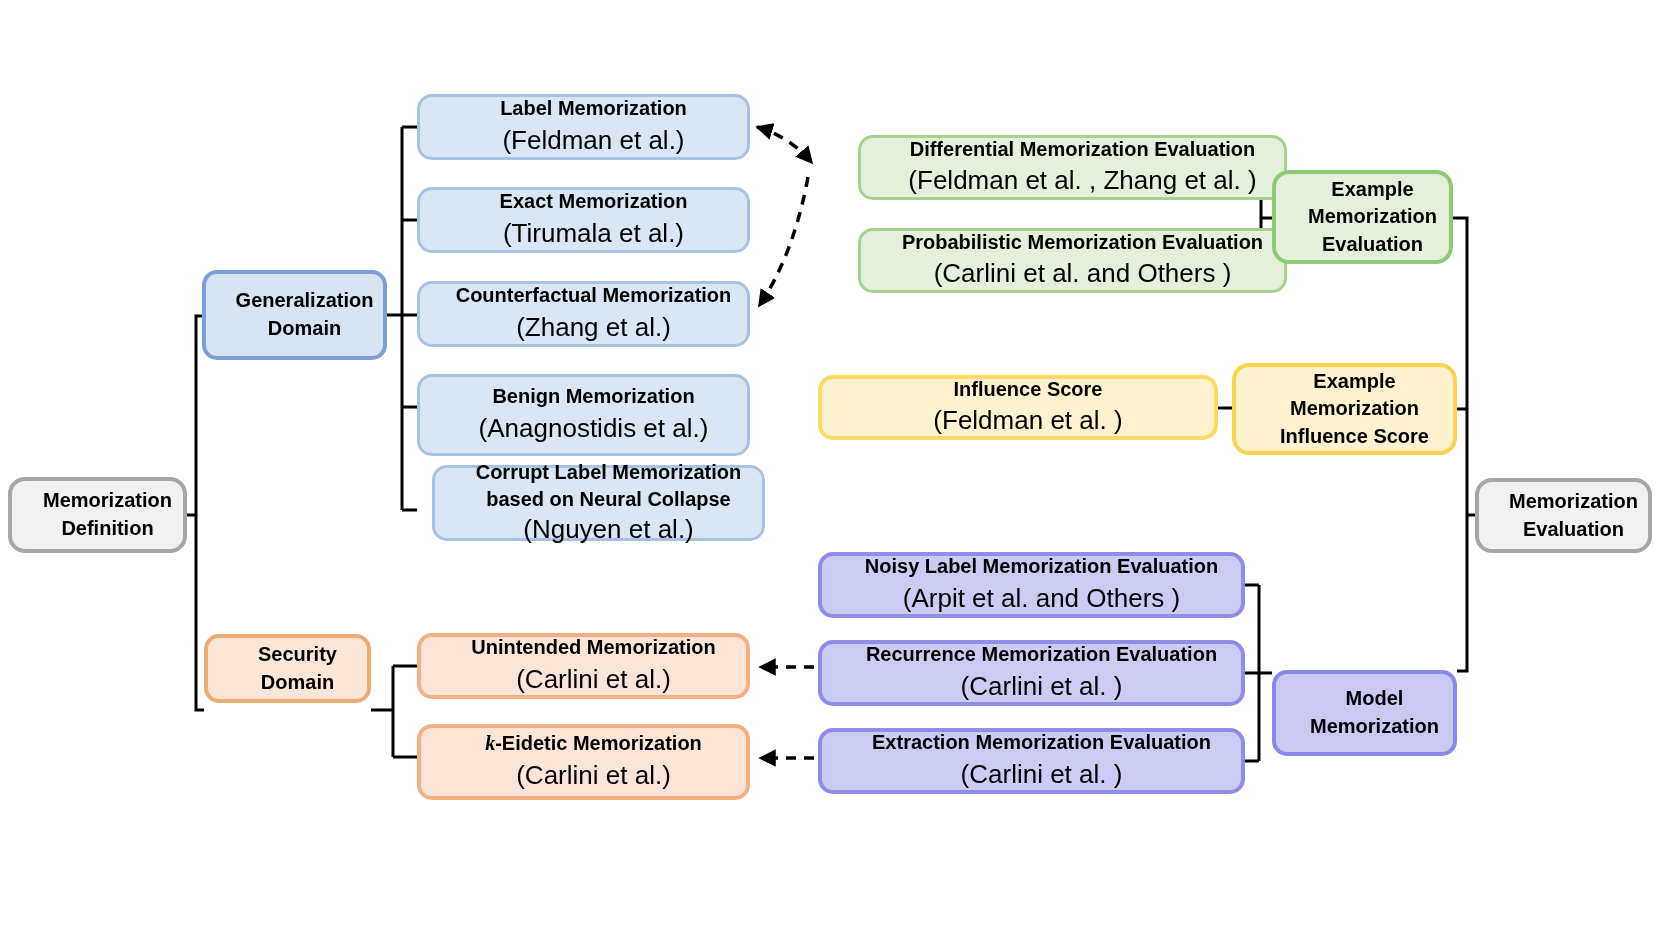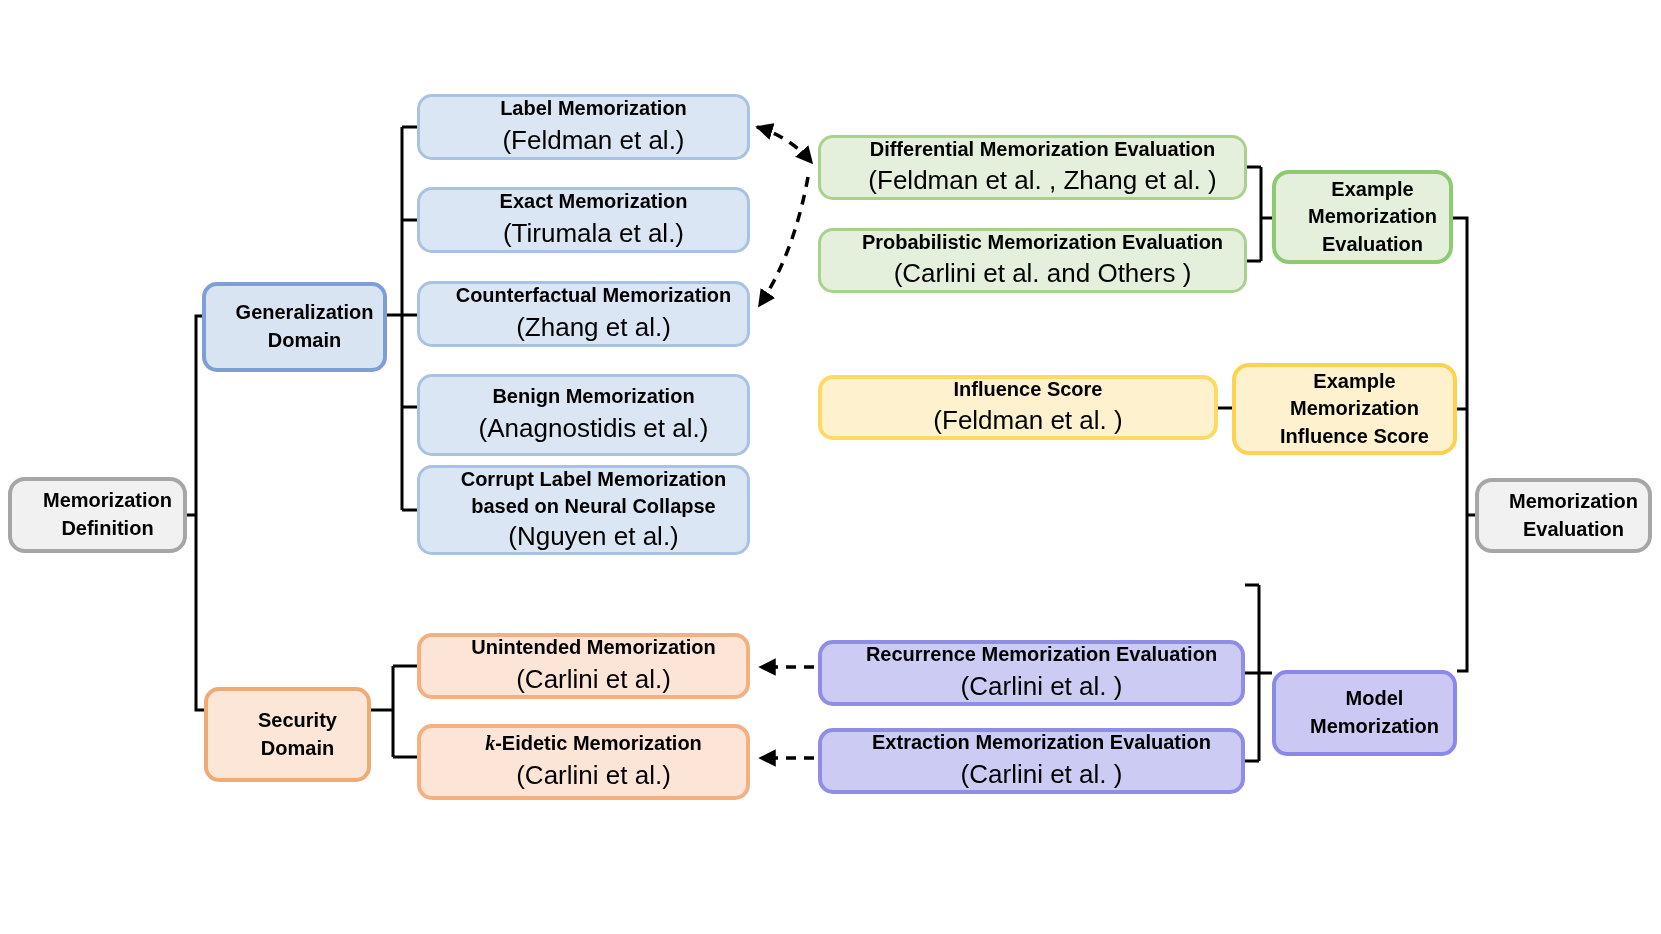--- a/index.html
+++ b/index.html
@@ -13,21 +13,21 @@
     display:flex; flex-direction:column; justify-content:center; align-items:center;
     text-align:center; border-radius:15px; line-height:1.38;padding-left:20px;
   }
   .t  { font-weight:bold; font-size:20px; }
   .a  { font-weight:normal; font-size:26px; }
   .ital-k { font-style:italic; font-family:"Liberation Serif", serif; }
   
   .blue-child    { background:#dbe6f4; border:3.5px solid #a9c2e1; }
   .blue-parent   { background:#d9e4f3; border:4px   solid #7e9ed6; }
   .gray-node     { background:#f1f1f1; border:4.5px solid #a6a6a6; border-radius:17px; }
-  .green-child   { background:#e4f0dc; border:3.5px solid #a9d18e; }
+  .green-child   { background:#e4f0dc; border:3.5px solid #a9d18e;margin-left:40px; }
   .green-parent  { background:#e4f0dc; border:4.5px solid #8ec973; border-radius:17px; }
   .yellow-child  { background:#fdf2cd; border:4px   solid #fdd965; }
   .yellow-parent { background:#fdf2cd; border:4.5px solid #fdd24f; border-radius:17px; }
   .purple-child  { background:#cbcbf4; border:4px   solid #8f8de6; }
   .purple-parent { background:#cbc9f4; border:4px   solid #8a88e8; }
   .orange-child  { background:#fce5d6; border:4px   solid #f3b183; }
   .orange-parent { background:#fbe6d7; border:4px   solid #efab76; }
 </style>
 </head>
 <body>
@@ -55,47 +55,47 @@
       <path d="M814 667 L760 667" marker-end="url(#arw)"></path>
       <path d="M814 758 L760 758" marker-end="url(#arw)"></path>
     </g>
   </svg>
 
   <div class="box gray-node" style="left:8px; top:477px; width:179px; height:76px;">
     <span class="t">Memorization</span>
     <span class="t">Definition</span>
   </div>
 
-  <div class="box blue-parent" style="left:202px; top:270px; width:185px; height:90px;margin-top:12px;">
+  <div class="box blue-parent" style="left:202px; top:270px; width:185px; height:90px;">
     <span class="t">Generalization</span>
     <span class="t">Domain</span>
   </div>
 
-  <div class="box orange-parent" style="left:204px; top:687px; width:167px; height:95px;">
+  <div class="box orange-parent" style="left:204px; top:634px; width:167px; height:69px;">
     <span class="t">Security</span>
     <span class="t">Domain</span>
   </div>
 
   <div class="box blue-child" style="left:417px; top:94px; width:333px; height:66px;">
     <span class="t">Label Memorization</span>
     <span class="a">(Feldman et al.)</span>
   </div>
   <div class="box blue-child" style="left:417px; top:187px; width:333px; height:66px;">
     <span class="t">Exact Memorization</span>
     <span class="a">(Tirumala et al.)</span>
   </div>
   <div class="box blue-child" style="left:417px; top:281px; width:333px; height:66px;">
     <span class="t">Counterfactual Memorization</span>
     <span class="a">(Zhang et al.)</span>
   </div>
   <div class="box blue-child" style="left:417px; top:374px; width:333px; height:82px;">
     <span class="t">Benign Memorization</span>
     <span class="a">(Anagnostidis et al.)</span>
   </div>
-  <div class="box blue-child" style="left:417px; top:465px; width:333px; height:90px; line-height:1.32;">
+  <div class="box blue-child" style="left:432px; top:465px; width:333px; height:76px; line-height:1.32;">
     <span class="t">Corrupt Label Memorization</span>
     <span class="t">based on Neural Collapse</span>
     <span class="a">(Nguyen et al.)</span>
   </div>
 
   <div class="box orange-child" style="left:417px; top:633px; width:333px; height:66px;">
     <span class="t">Unintended Memorization</span>
     <span class="a">(Carlini et al.)</span>
   </div>
   <div class="box orange-child" style="left:417px; top:724px; width:333px; height:76px;">
@@ -120,20 +120,24 @@
   <div class="box yellow-child" style="left:818px; top:375px; width:400px; height:65px;">
     <span class="t">Influence Score</span>
     <span class="a">(Feldman et al. )</span>
   </div>
   <div class="box yellow-parent" style="left:1232px; top:363px; width:225px; height:92px;">
     <span class="t">Example</span>
     <span class="t">Memorization</span>
     <span class="t">Influence Score</span>
   </div>
 
+  <div class="box purple-child" style="left:818px; top:552px; width:427px; height:66px;">
+    <span class="t">Noisy Label Memorization Evaluation</span>
+    <span class="a">(Arpit et al. and Others )</span>
+  </div>
   <div class="box purple-child" style="left:818px; top:640px; width:427px; height:66px;">
     <span class="t">Recurrence Memorization Evaluation</span>
     <span class="a">(Carlini et al. )</span>
   </div>
   <div class="box purple-child" style="left:818px; top:728px; width:427px; height:66px;">
     <span class="t">Extraction Memorization Evaluation</span>
     <span class="a">(Carlini et al. )</span>
   </div>
   <div class="box purple-parent" style="left:1272px; top:628px; width:185px; height:86px;margin-top:42px;">
     <span class="t">Model</span>

